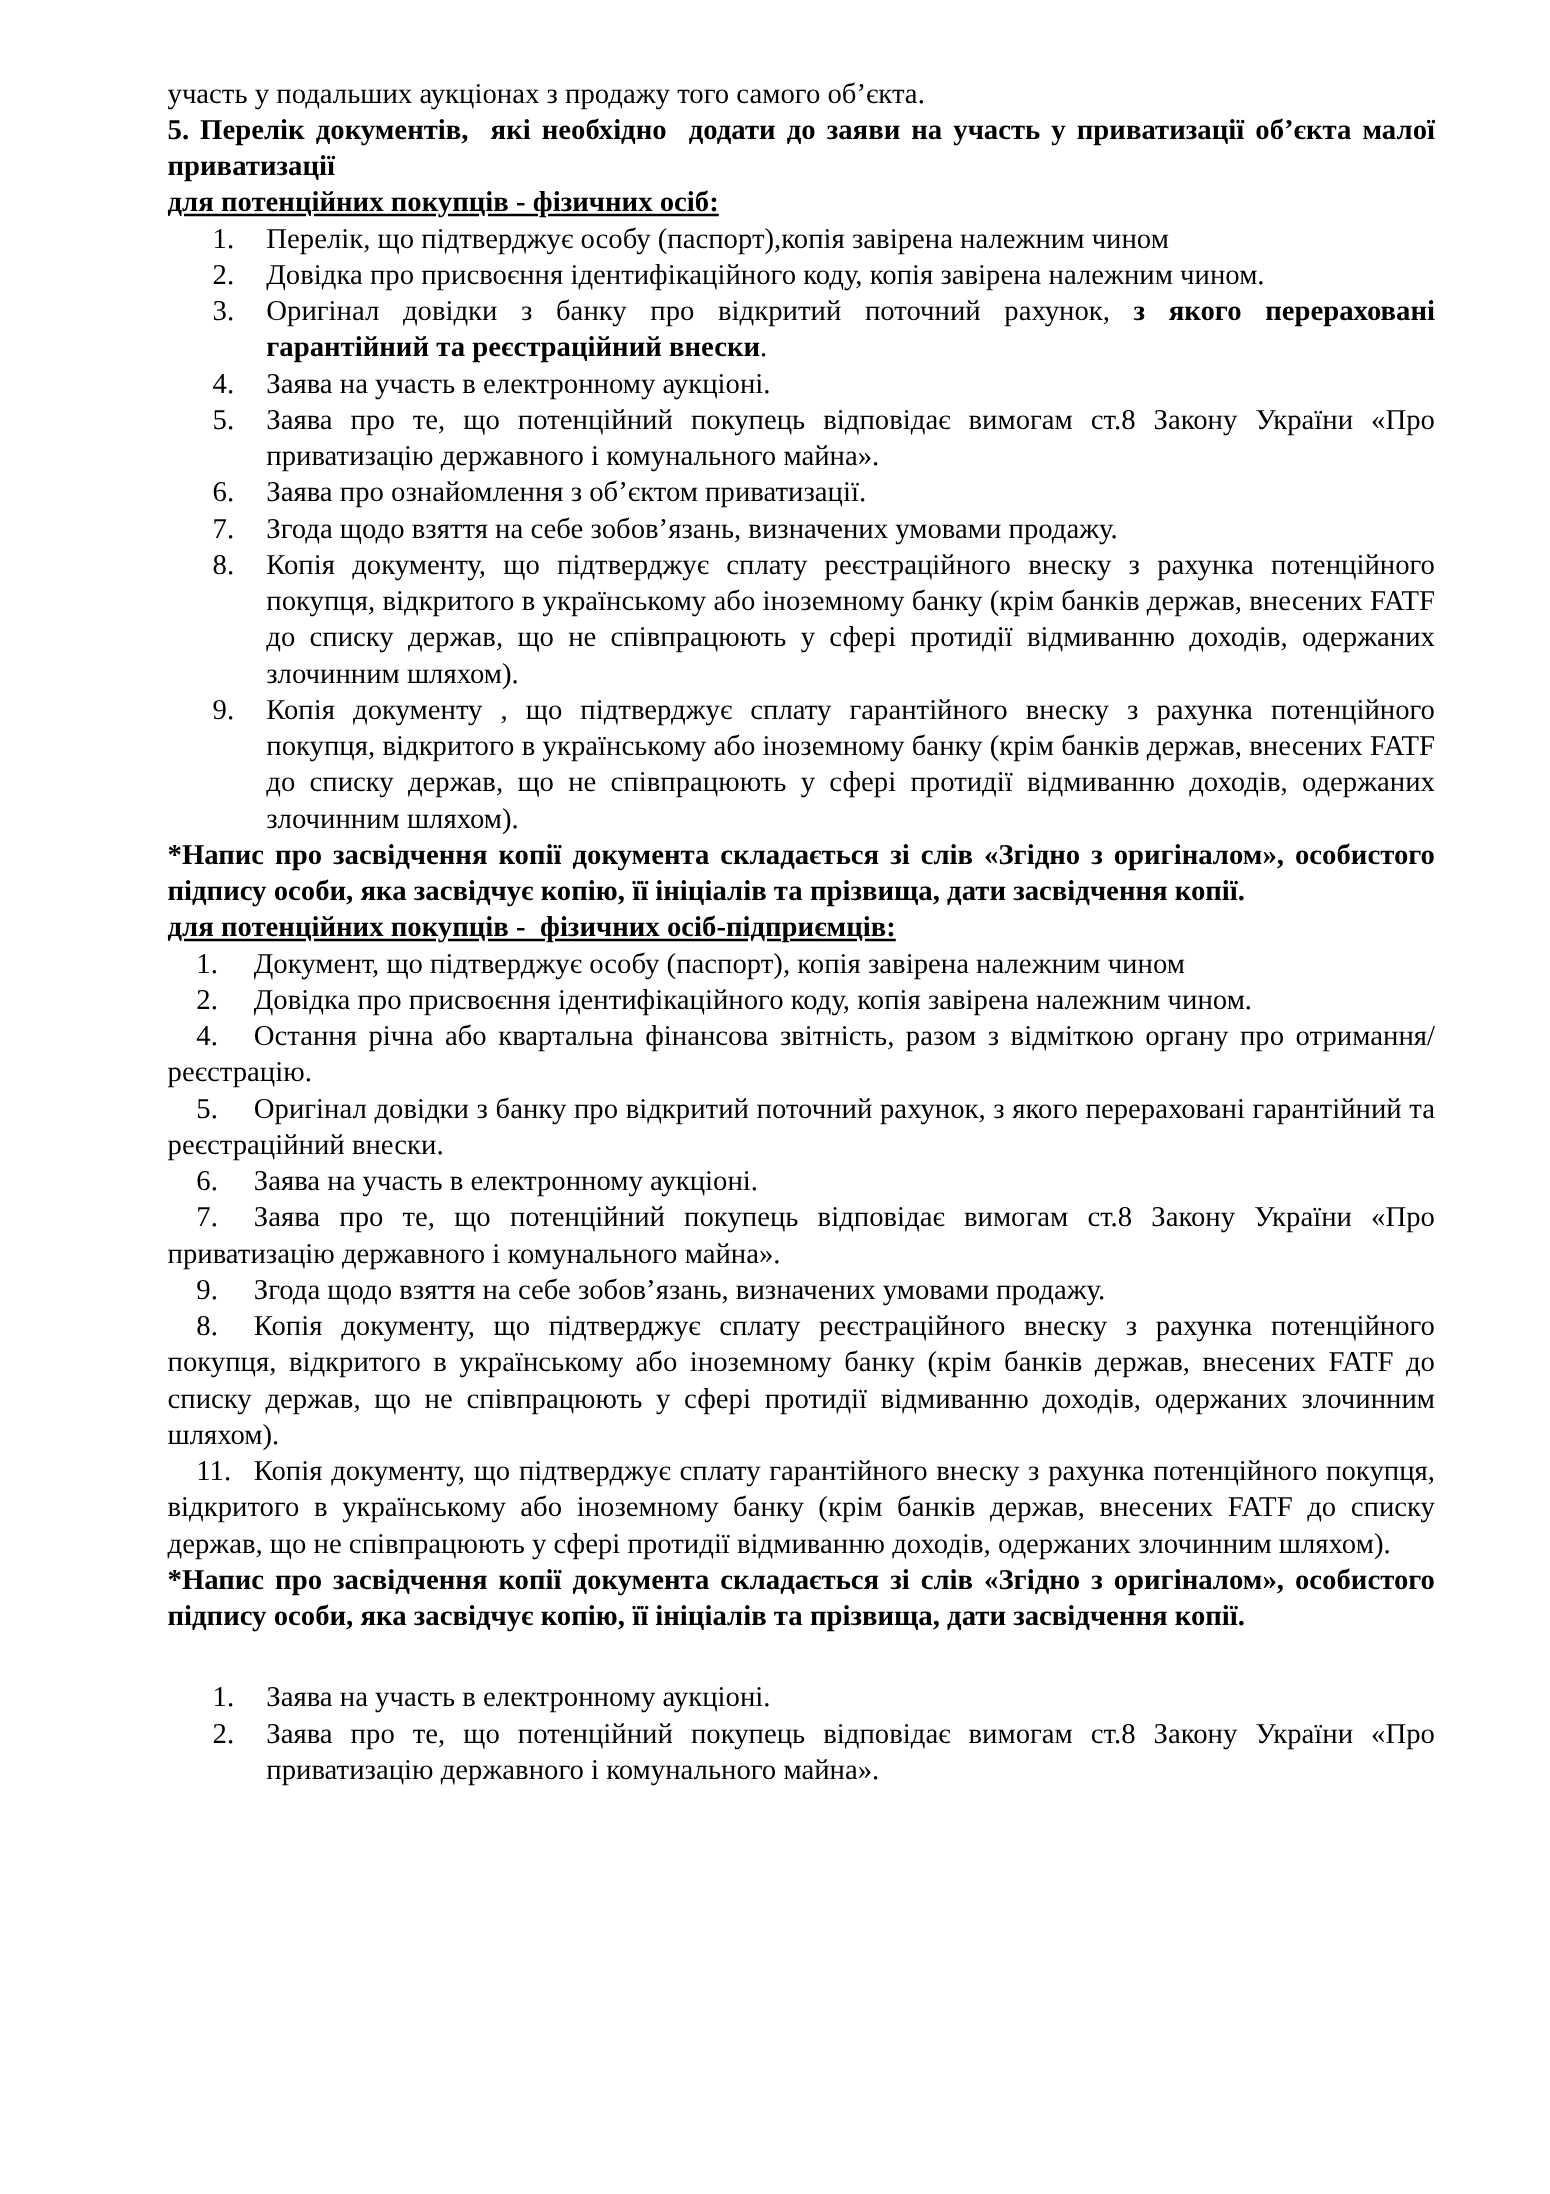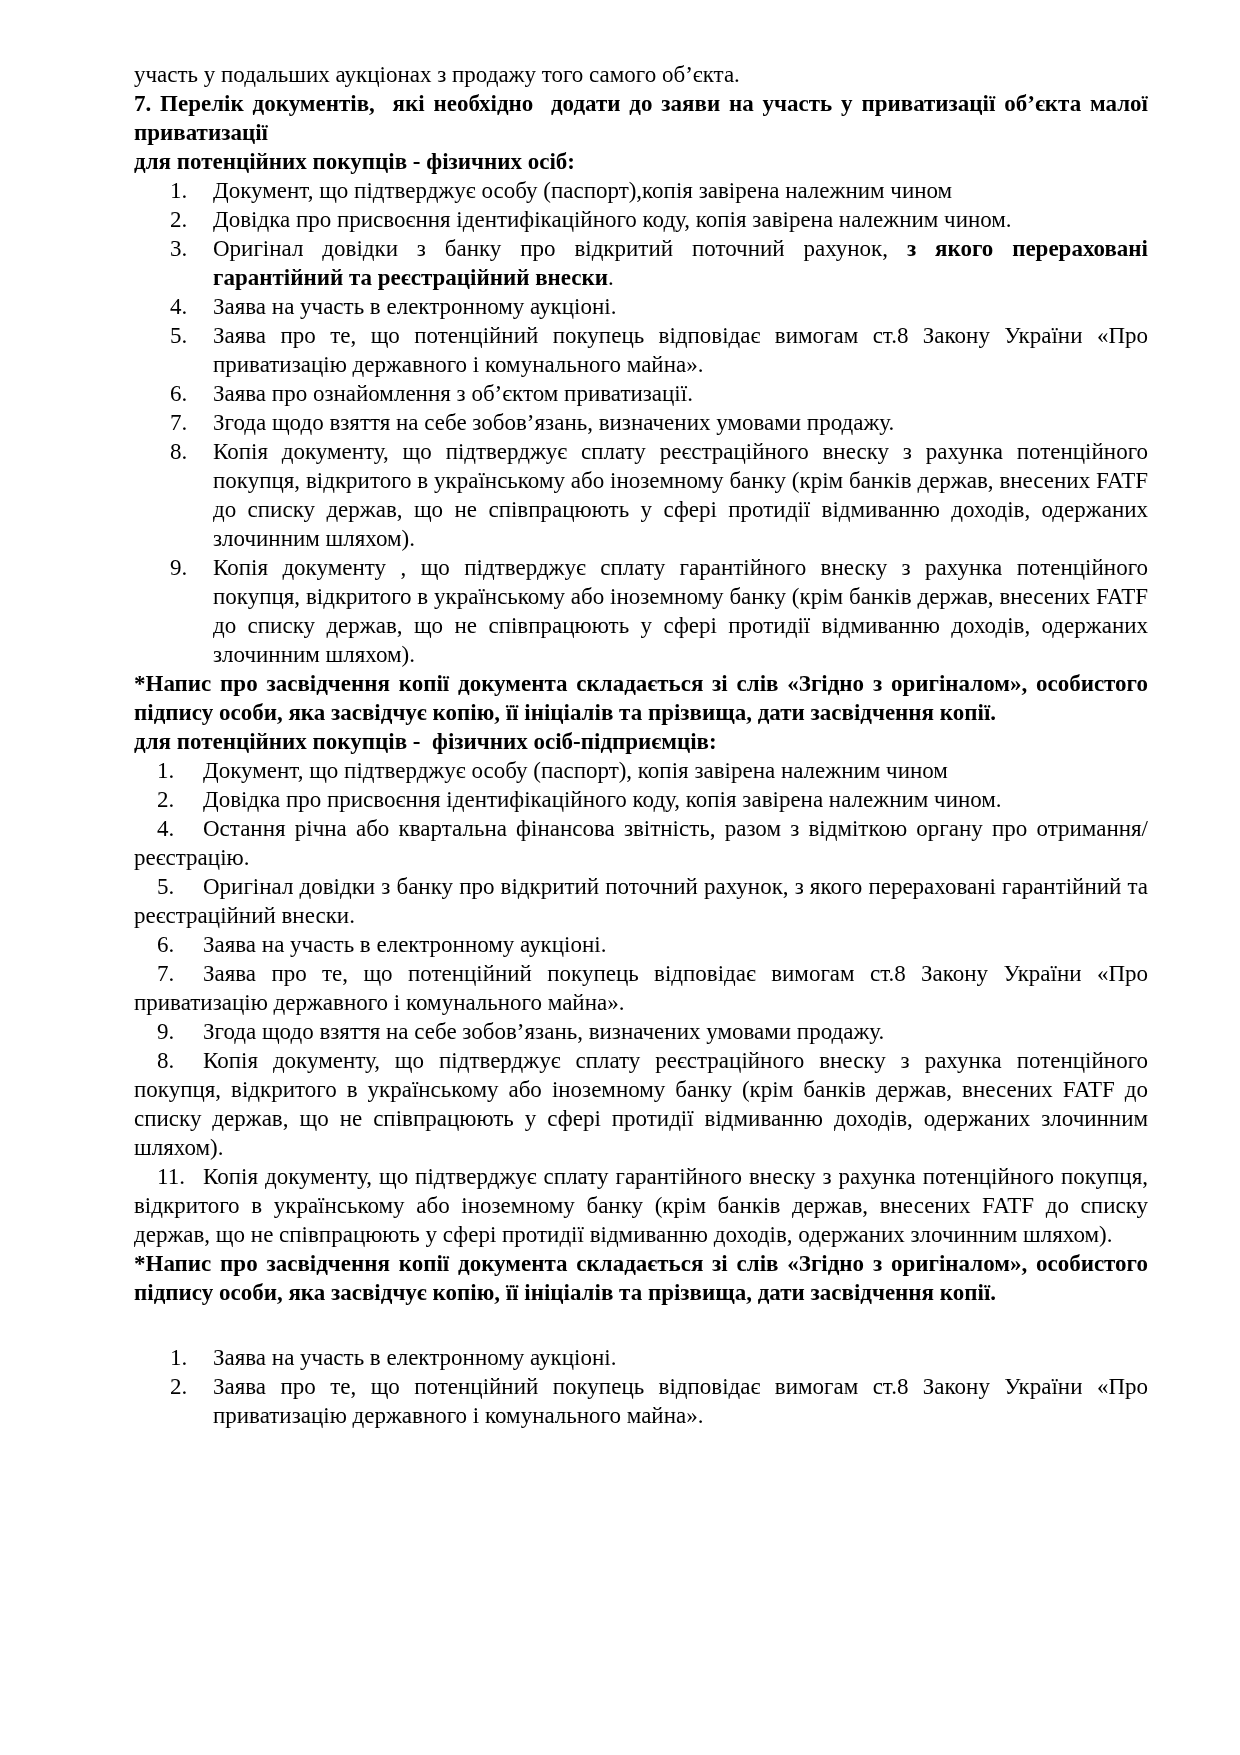--- a/index.html
+++ b/index.html
@@ -28,20 +28,21 @@
     text-align: justify;
   }
   .doc-title {
     font-weight: bold;
     text-align: justify;
     white-space: pre-wrap;
   }
   .group-heading {
     font-size: 23px;
     font-weight: bold;
+    text-decoration: underline;
     white-space: pre-wrap;
     line-height: 29px;
   }
   
   .hitem { display: flex; }
   .hitem .num {
     flex: none;
     width: 43px;
     margin-left: 36px;
   }
@@ -64,28 +65,28 @@
     text-align: justify;
   }
   .gap-before { margin-top: 36px; }
   b { font-weight: bold; }
 </style>
 </head>
 <body>
 
 <div class="page">
   <p class="intro">участь у подальших аукціонах з продажу того самого об’єкта.</p>
-  <p class="doc-title">7. Перелік документів,  які необхідно  додати до заяви на участь у приватизації об’єкта малої приватизації</p>
+  <p class="doc-title">5. Перелік документів,  які необхідно  додати до заяви на участь у приватизації об’єкта малої приватизації</p>
   <div id="groups">
       <section class="group">
         <h2 class="group-heading">для потенційних покупців - фізичних осіб:</h2>
         <div class="hlist">
           <div class="hitem">
             <span class="num">1.</span>
-            <span class="txt">Документ, що підтверджує особу (паспорт),копія завірена належним чином</span>
+            <span class="txt">Перелік, що підтверджує особу (паспорт),копія завірена належним чином</span>
           </div>
           <div class="hitem">
             <span class="num">2.</span>
             <span class="txt">Довідка про присвоєння ідентифікаційного коду, копія завірена належним чином.</span>
           </div>
           <div class="hitem">
             <span class="num">3.</span>
             <span class="txt">Оригінал довідки з банку про відкритий поточний рахунок, <b>з якого перераховані гарантійний та реєстраційний внески</b>.</span>
           </div>
           <div class="hitem">

